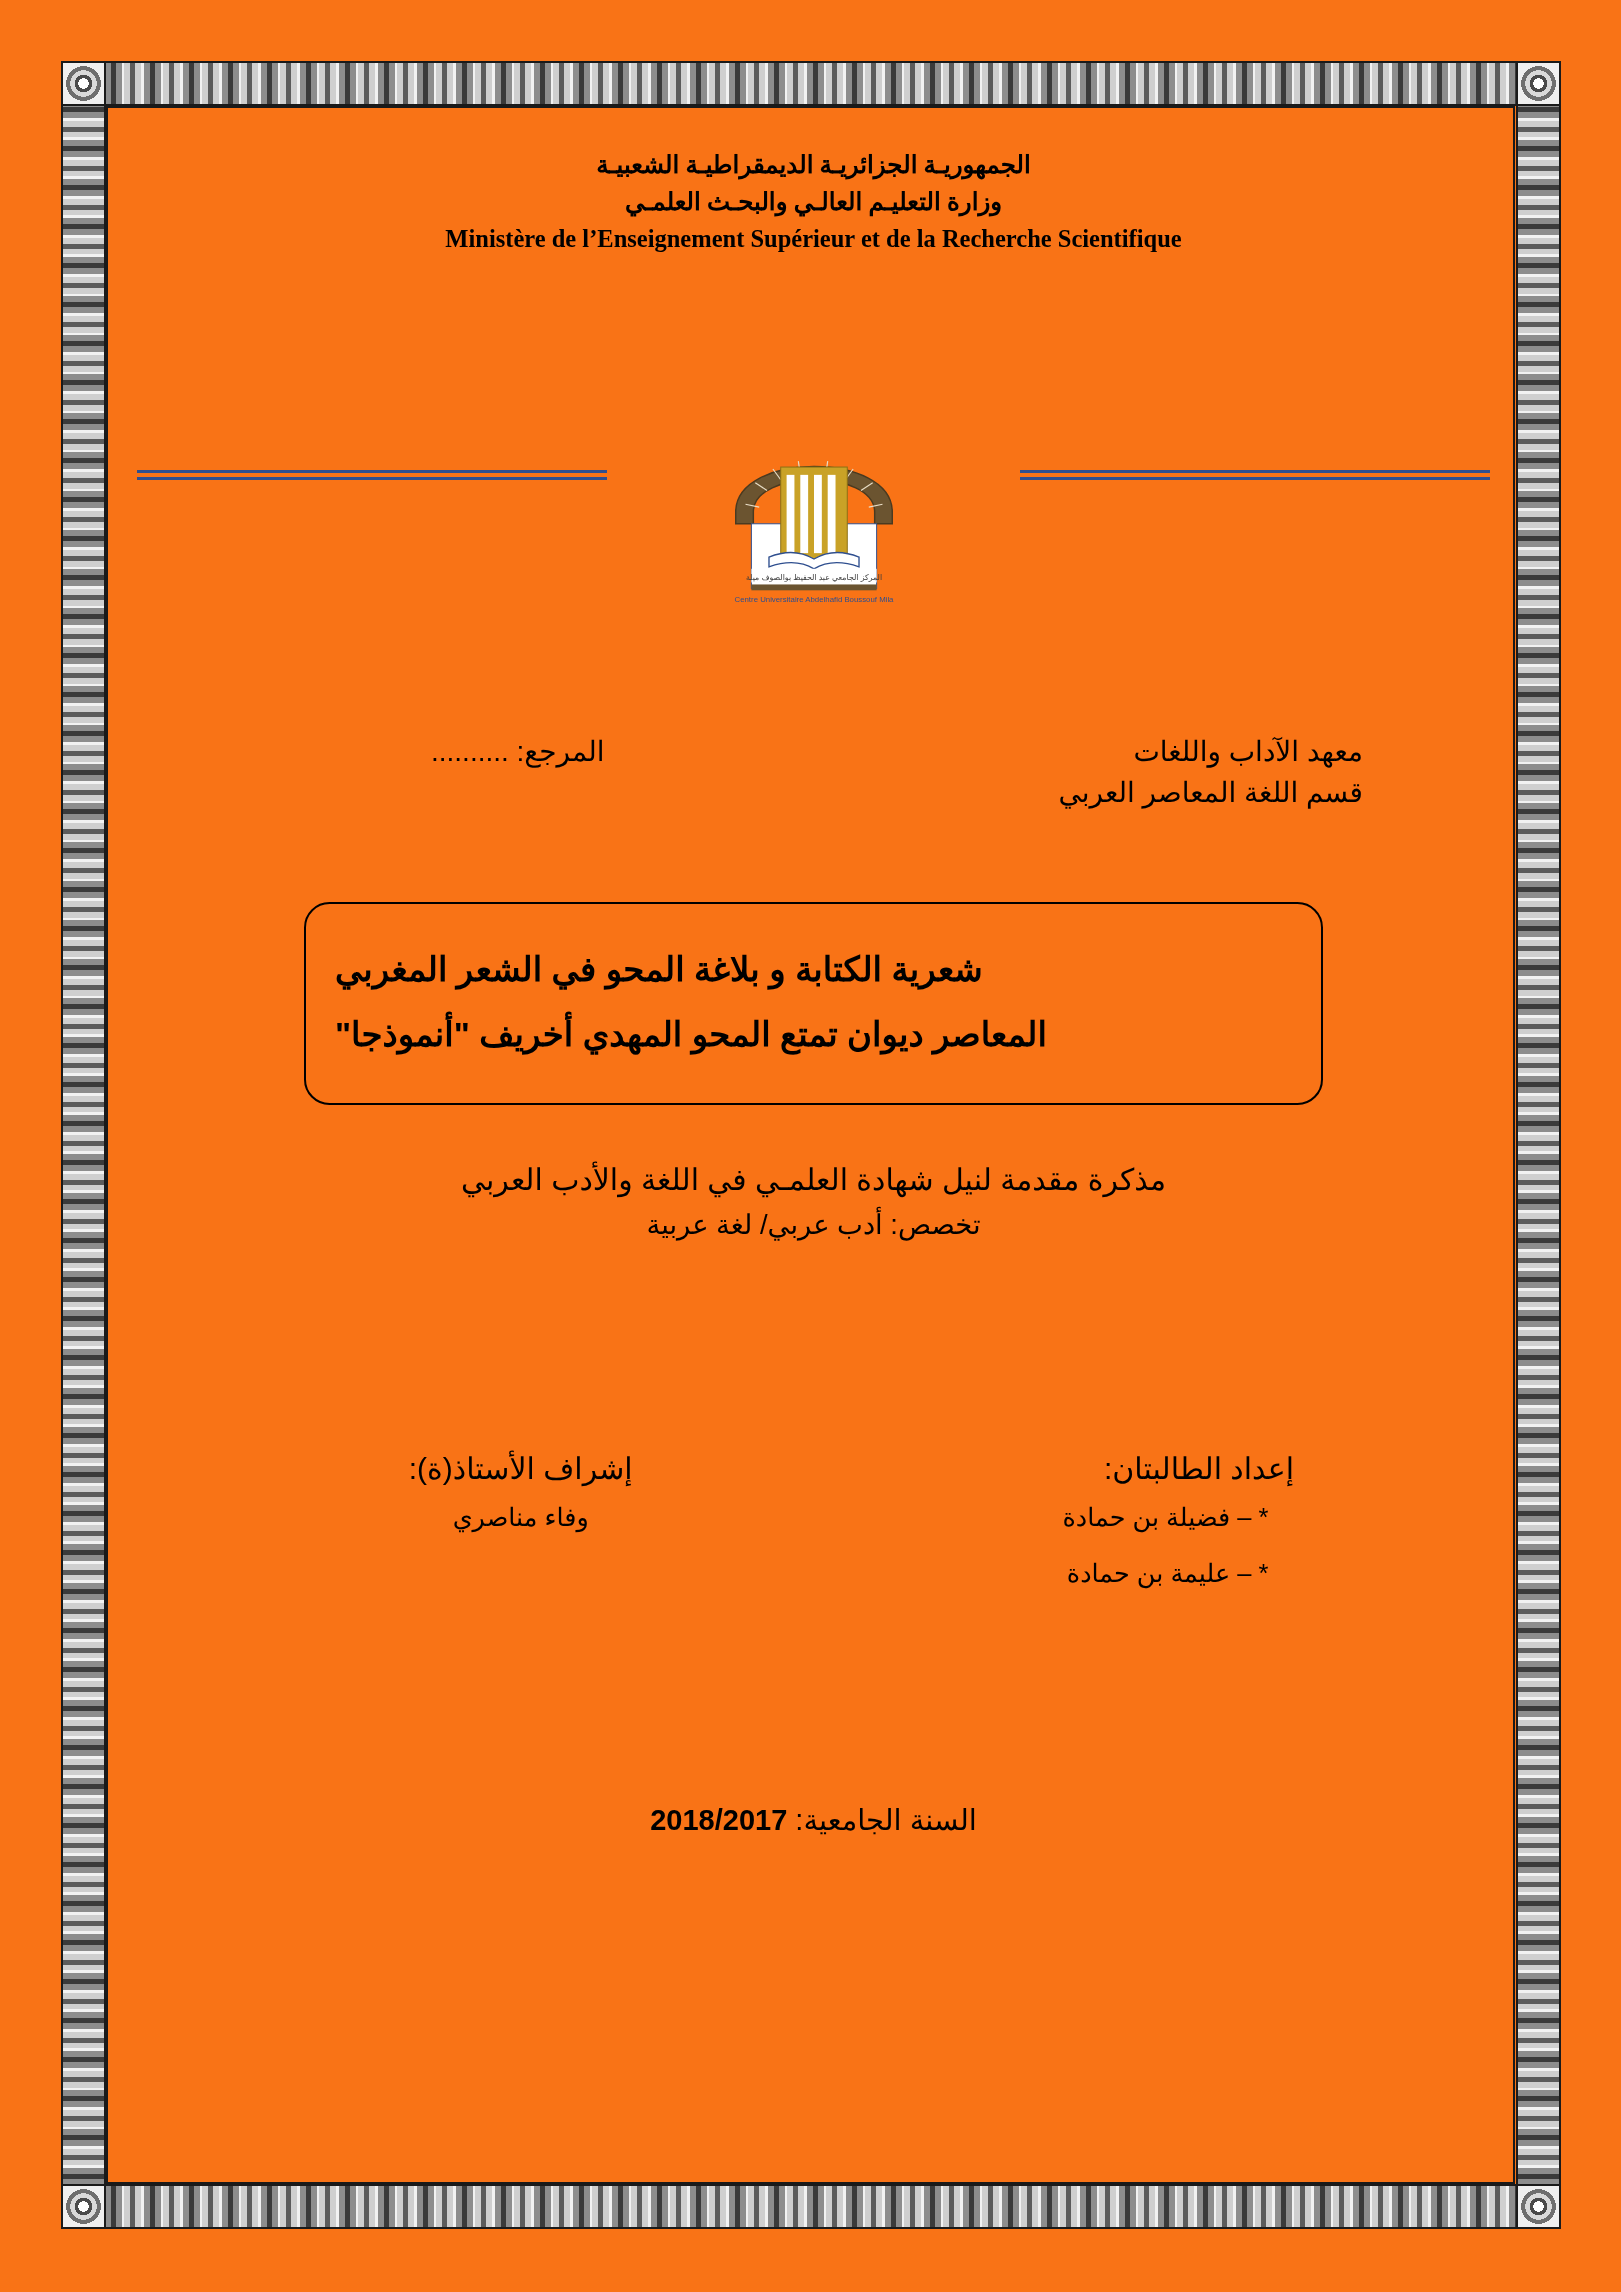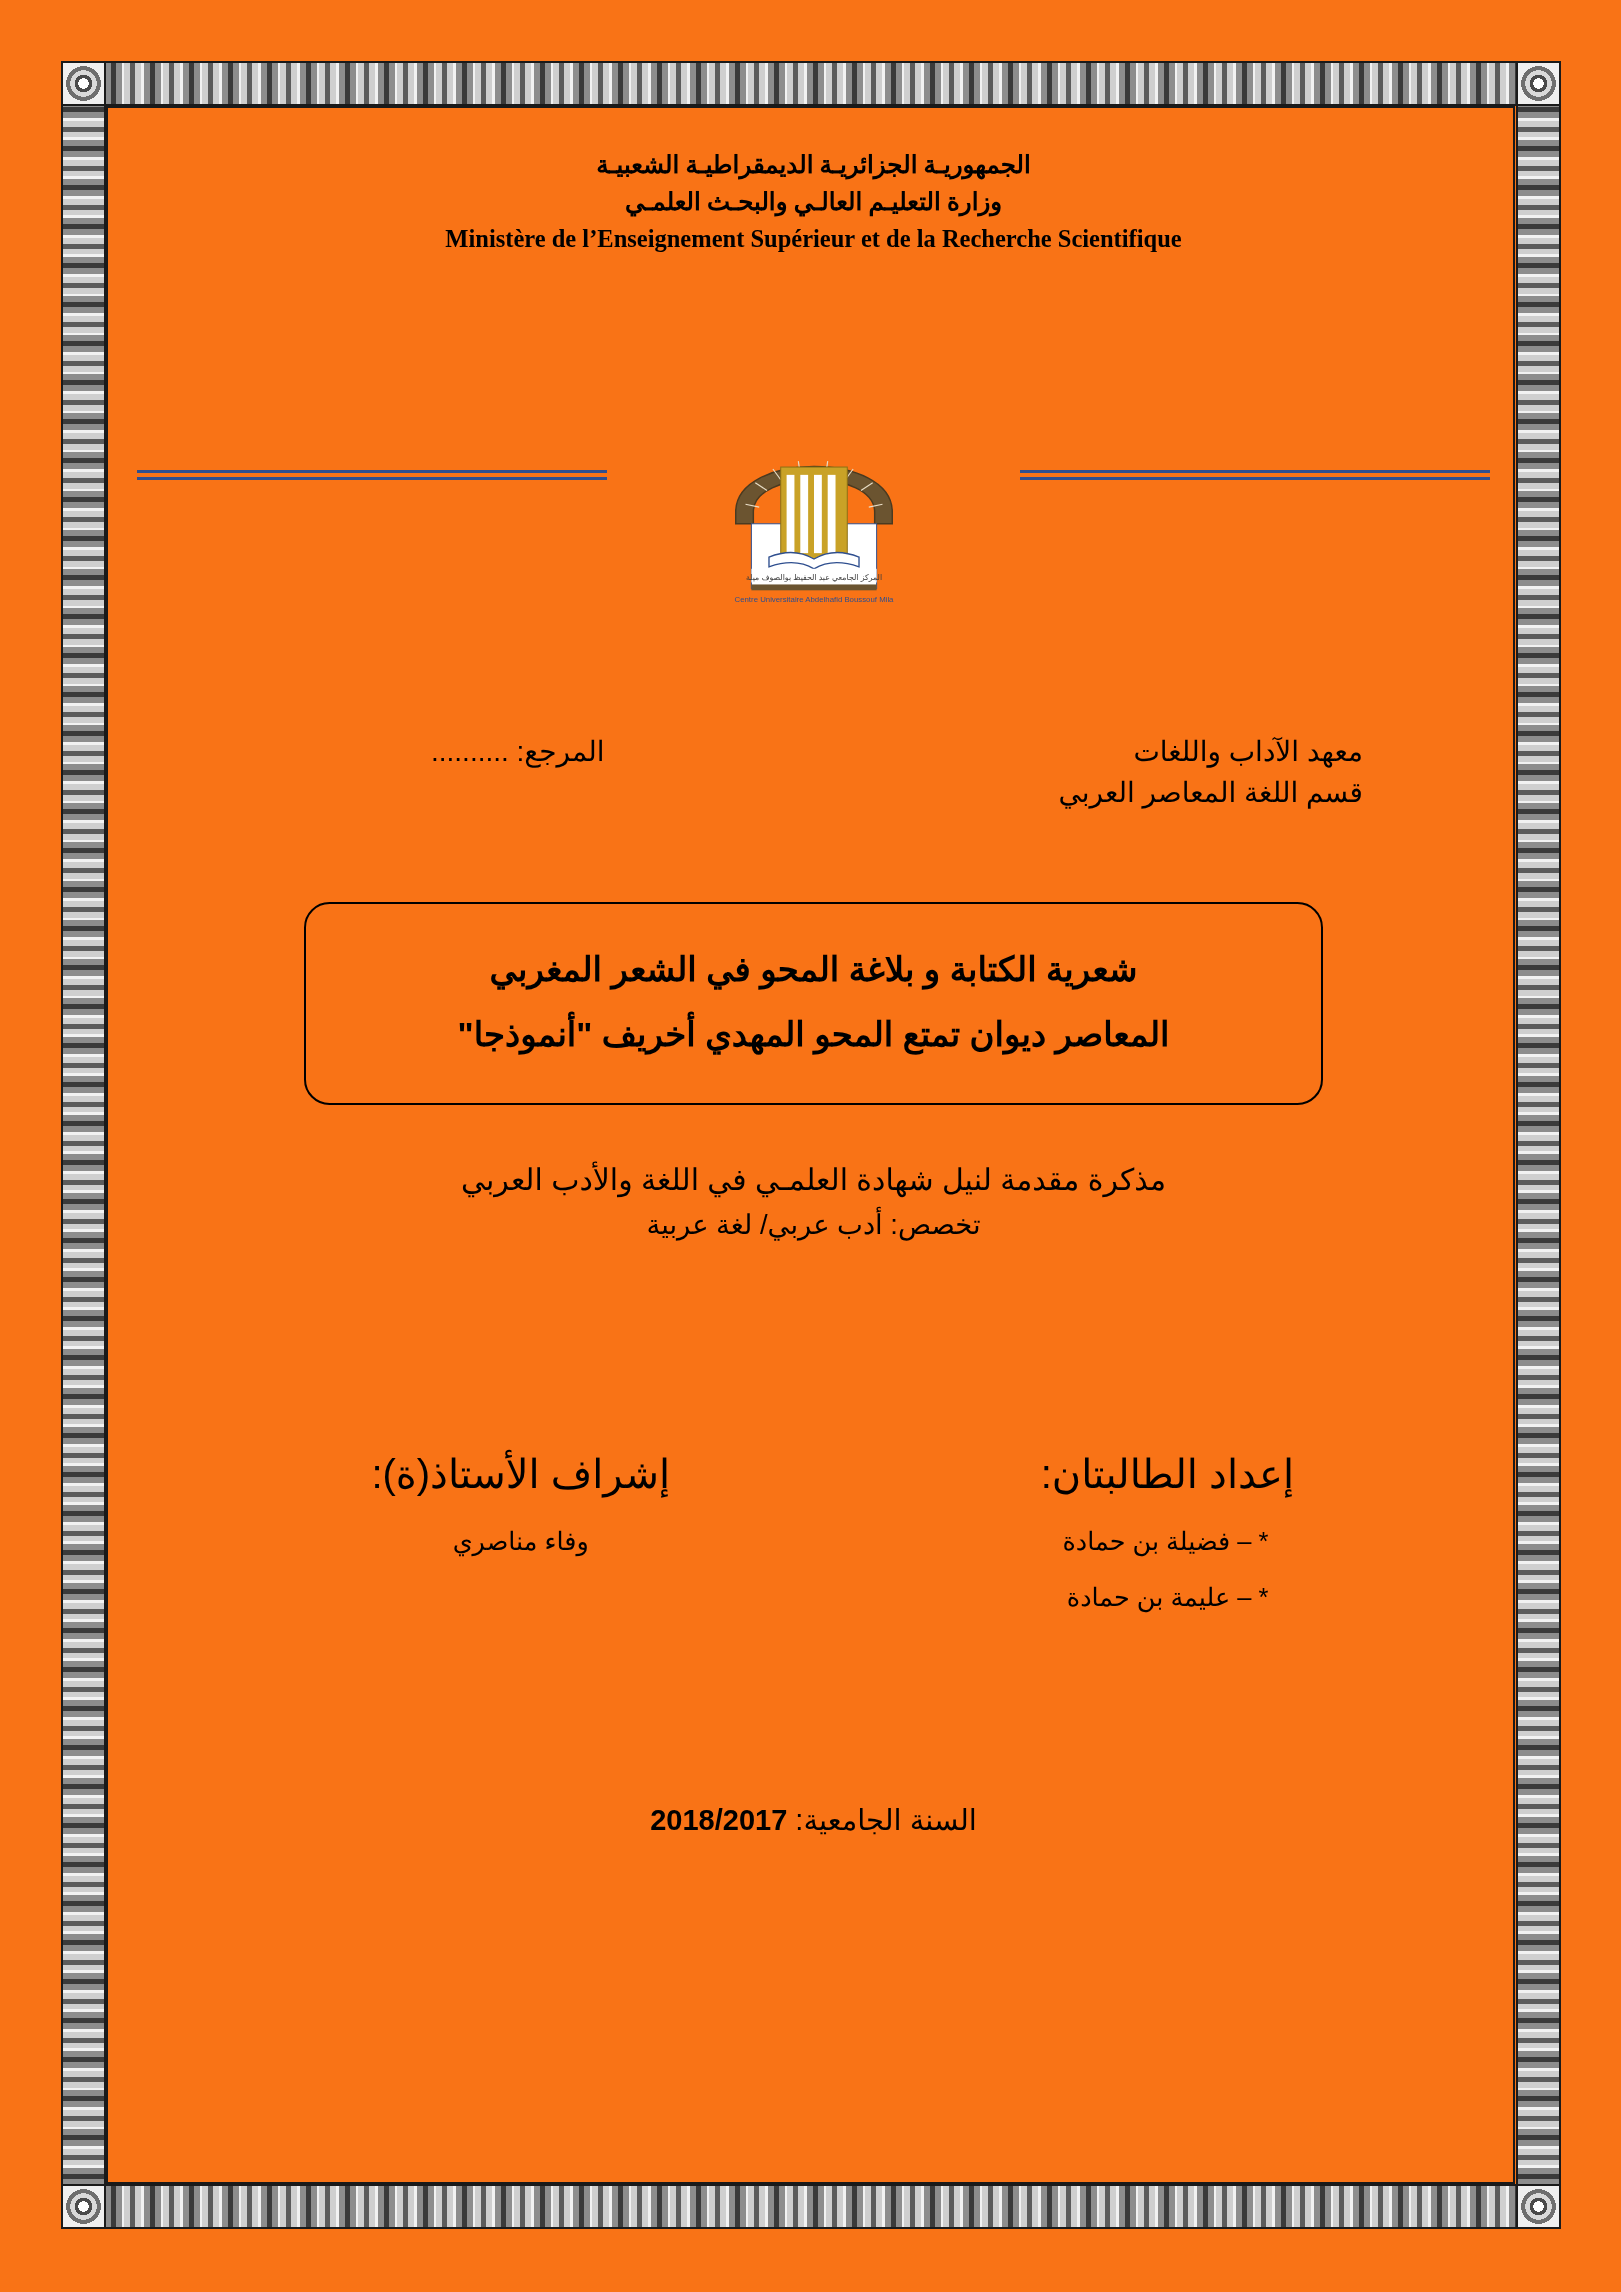--- a/index.html
+++ b/index.html
@@ -165,21 +165,21 @@
   .title-box {
     position: absolute;
     left: 167px;
     top: 755px;
     width: 1019px;
     border: 2px solid #000;
     border-radius: 25.5px;
     padding: 33px 29px 37px 29px;
     box-sizing: border-box;
     direction: rtl;
-    text-align: center;
+    text-align: left;
   }
   .title-box .t {
     font-size: 34px;
     font-weight: bold;
     line-height: 1.9;
     color: #000;
     letter-spacing: 0.5px;
   }
 
   .subtitle {
@@ -205,21 +205,21 @@
     color: #000;
   }
   .people-grid {
     display: flex;
     justify-content: space-between;
     align-items: flex-start;
   }
   .col { width: 48%; }
   .col.students { padding-right: 196px; box-sizing: border-box; }
   .col.supervisor { padding-left: 118px; box-sizing: border-box; text-align: center; }
-  .lbl { font-size: 40px; margin-bottom: 29px; }
+  .lbl { font-size: 30px; margin-bottom: 16px; }
   .stu-item {
     font-size: 25.5px;
     padding-right: 25.5px;
     margin-bottom: 25.5px;
     white-space: nowrap;
   }
   .sup-name { font-size: 25.5px; }
 
   .year {
     position: absolute;

